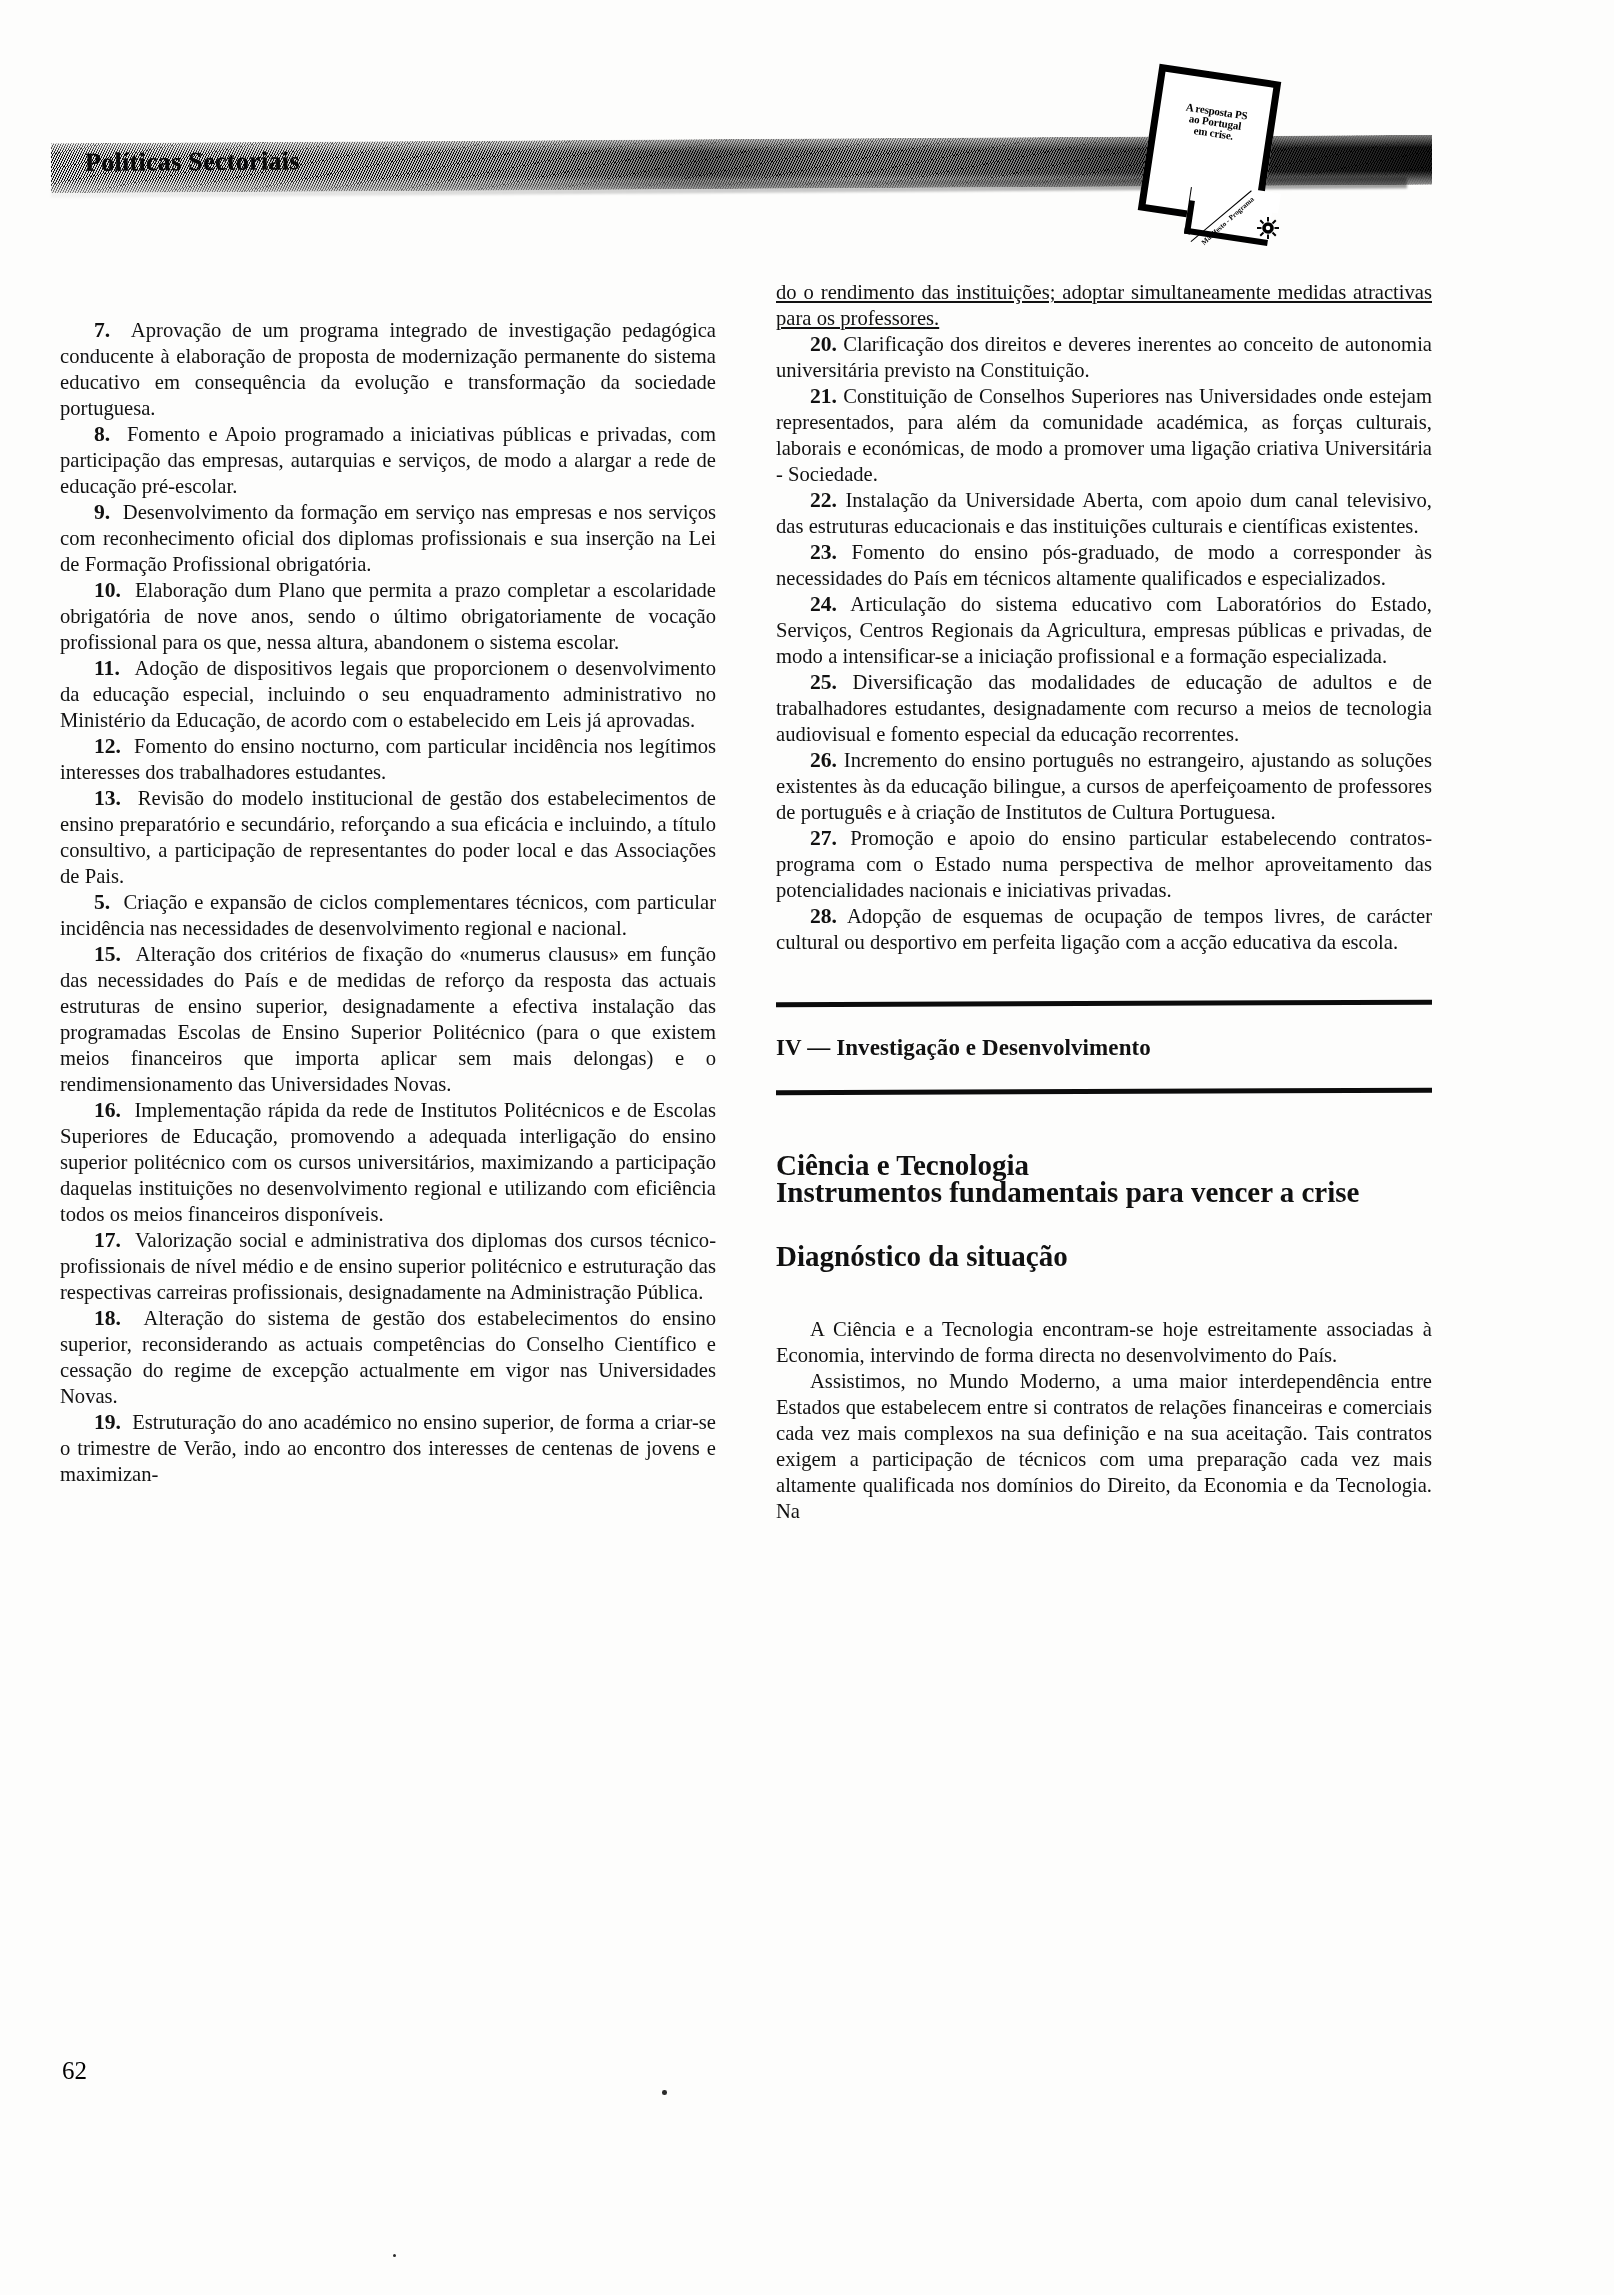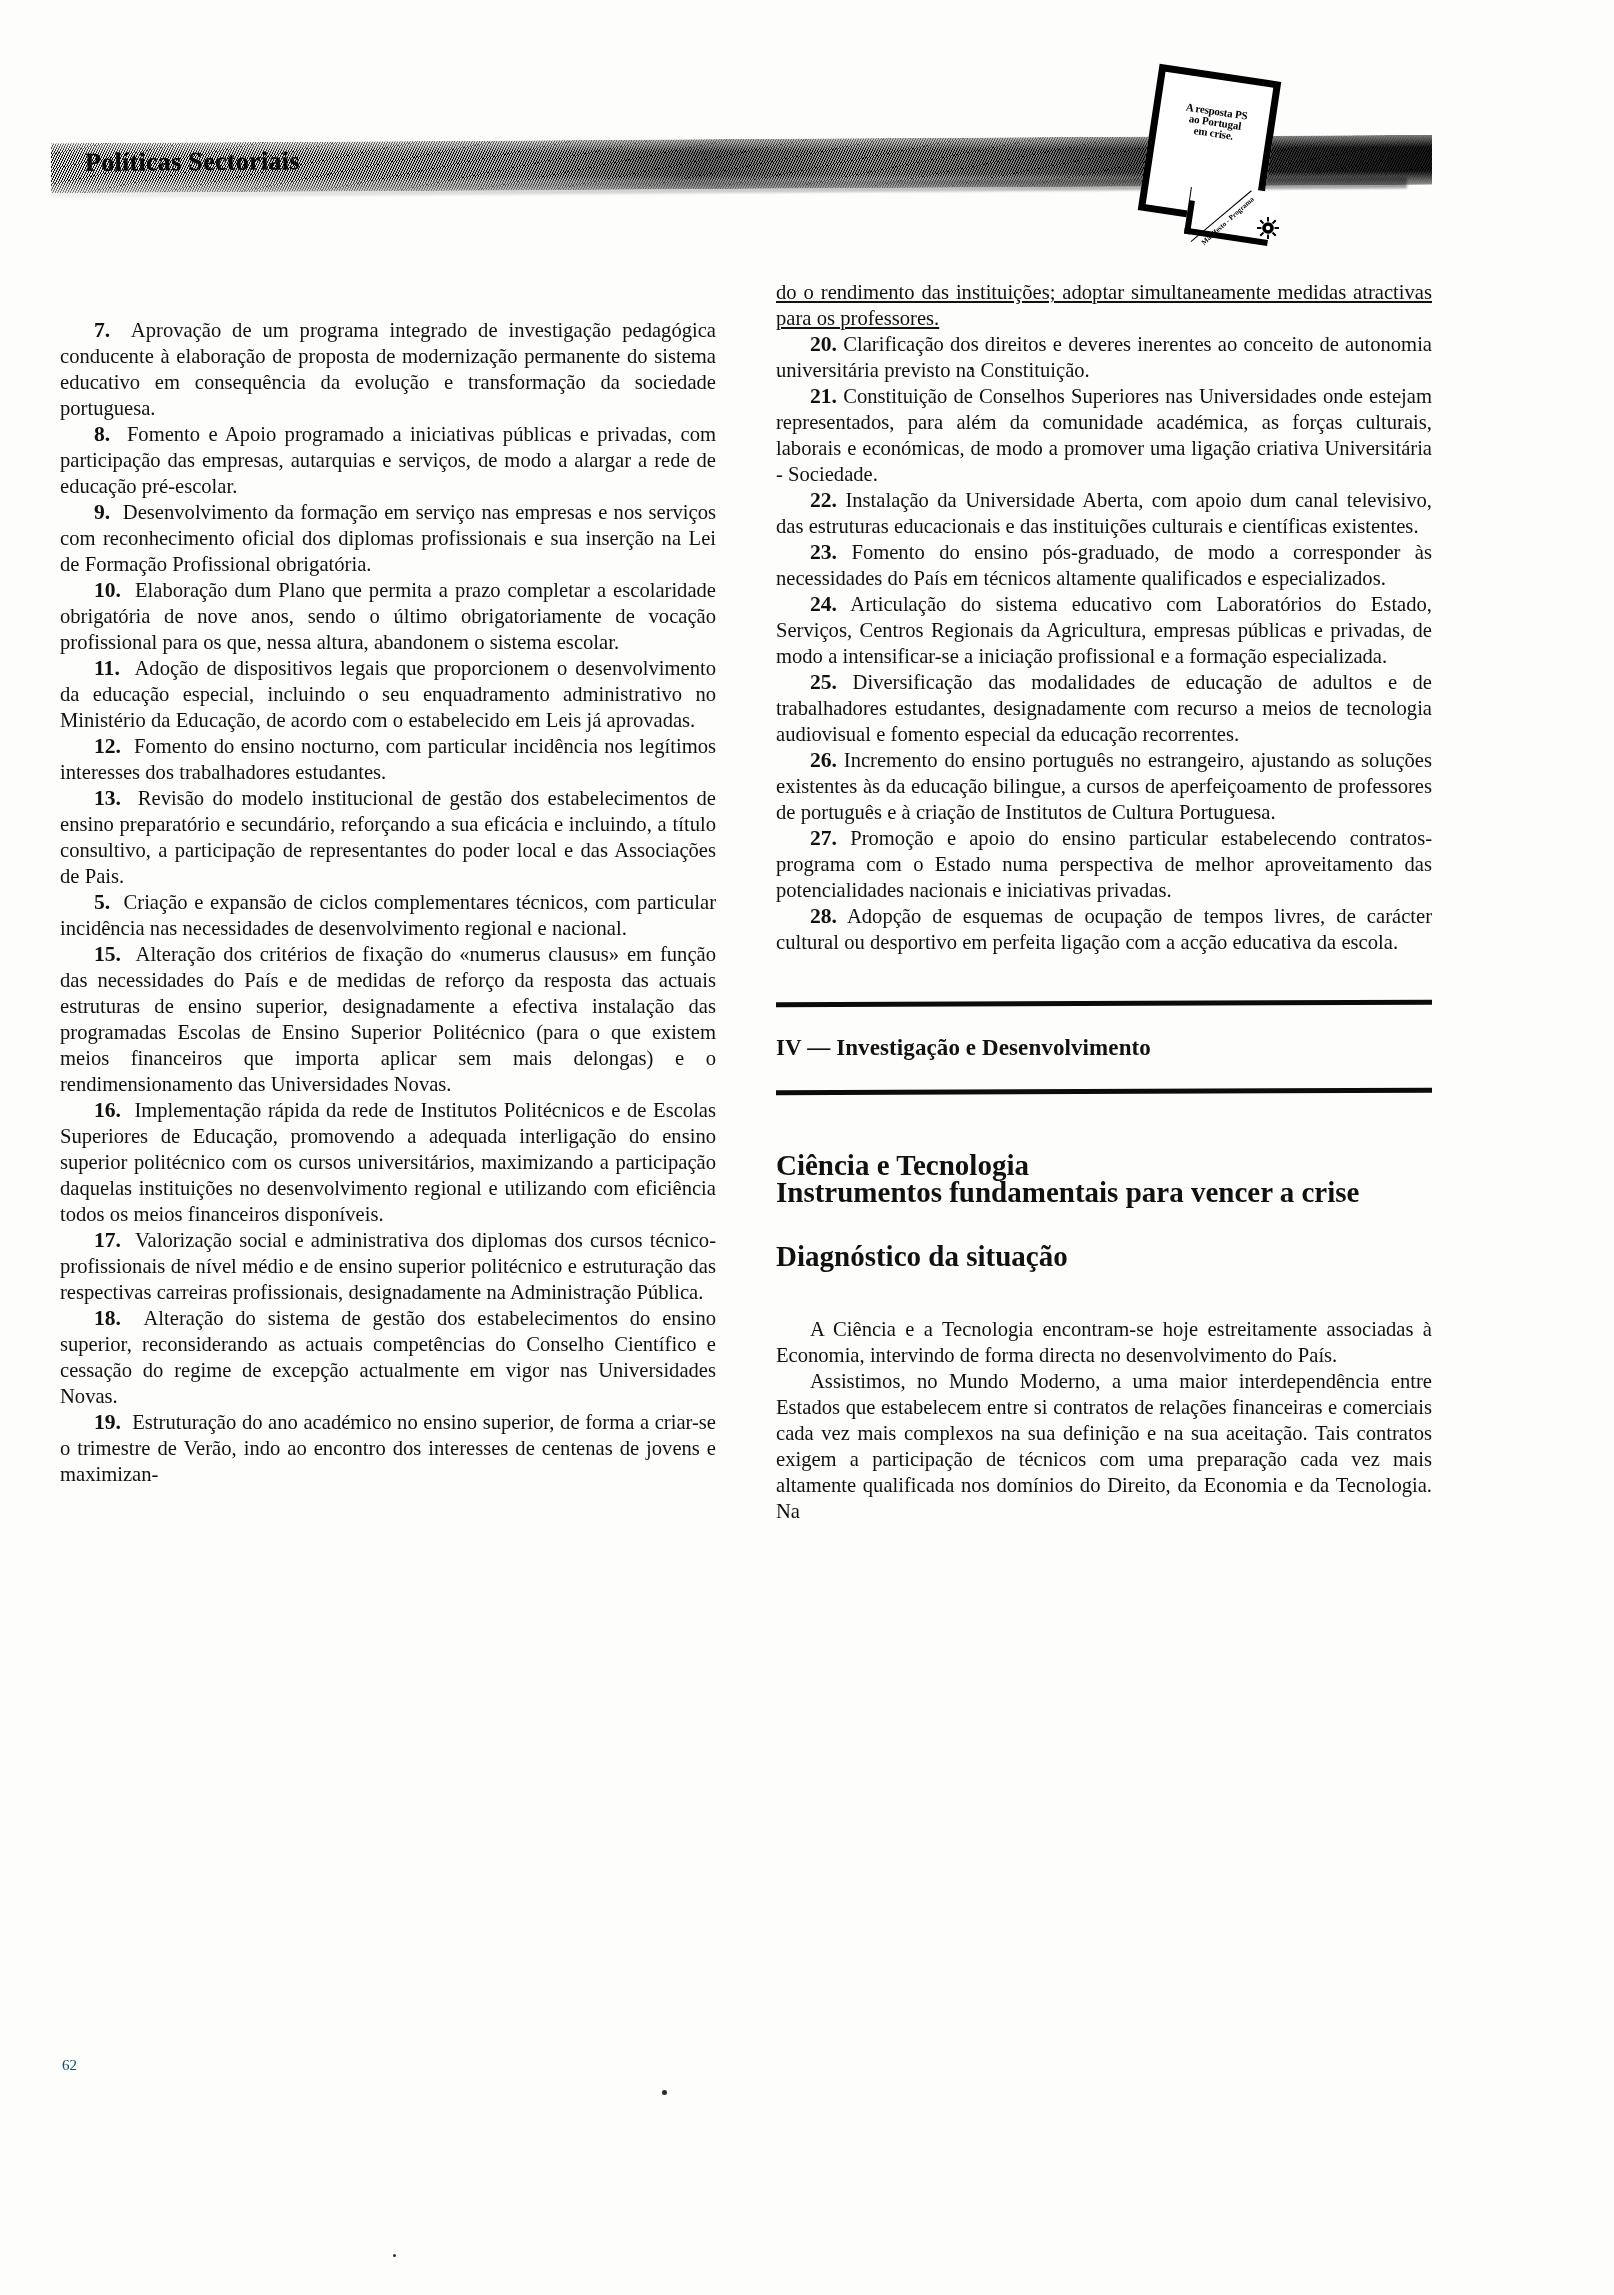--- a/index.html
+++ b/index.html
@@ -215,22 +215,22 @@
   .spacer-44 { height: 29px; }
   .spacer-56 { height: 37px; }
   .spacer-70 { height: 46px; }
   .spacer-90 { height: 59px; }
 
   
   .page-number {
     position: absolute;
     left: 62px;
     top: 2057px;
-    font-size: 15px;
-    color: #0c4a6e;
+    font-size: 25px;
+    color: #000000;
   }
   
   .speck {
     position: absolute;
     background: #2b2b2b;
     border-radius: 50%;
   }
 </style>
 </head>
 <body>

